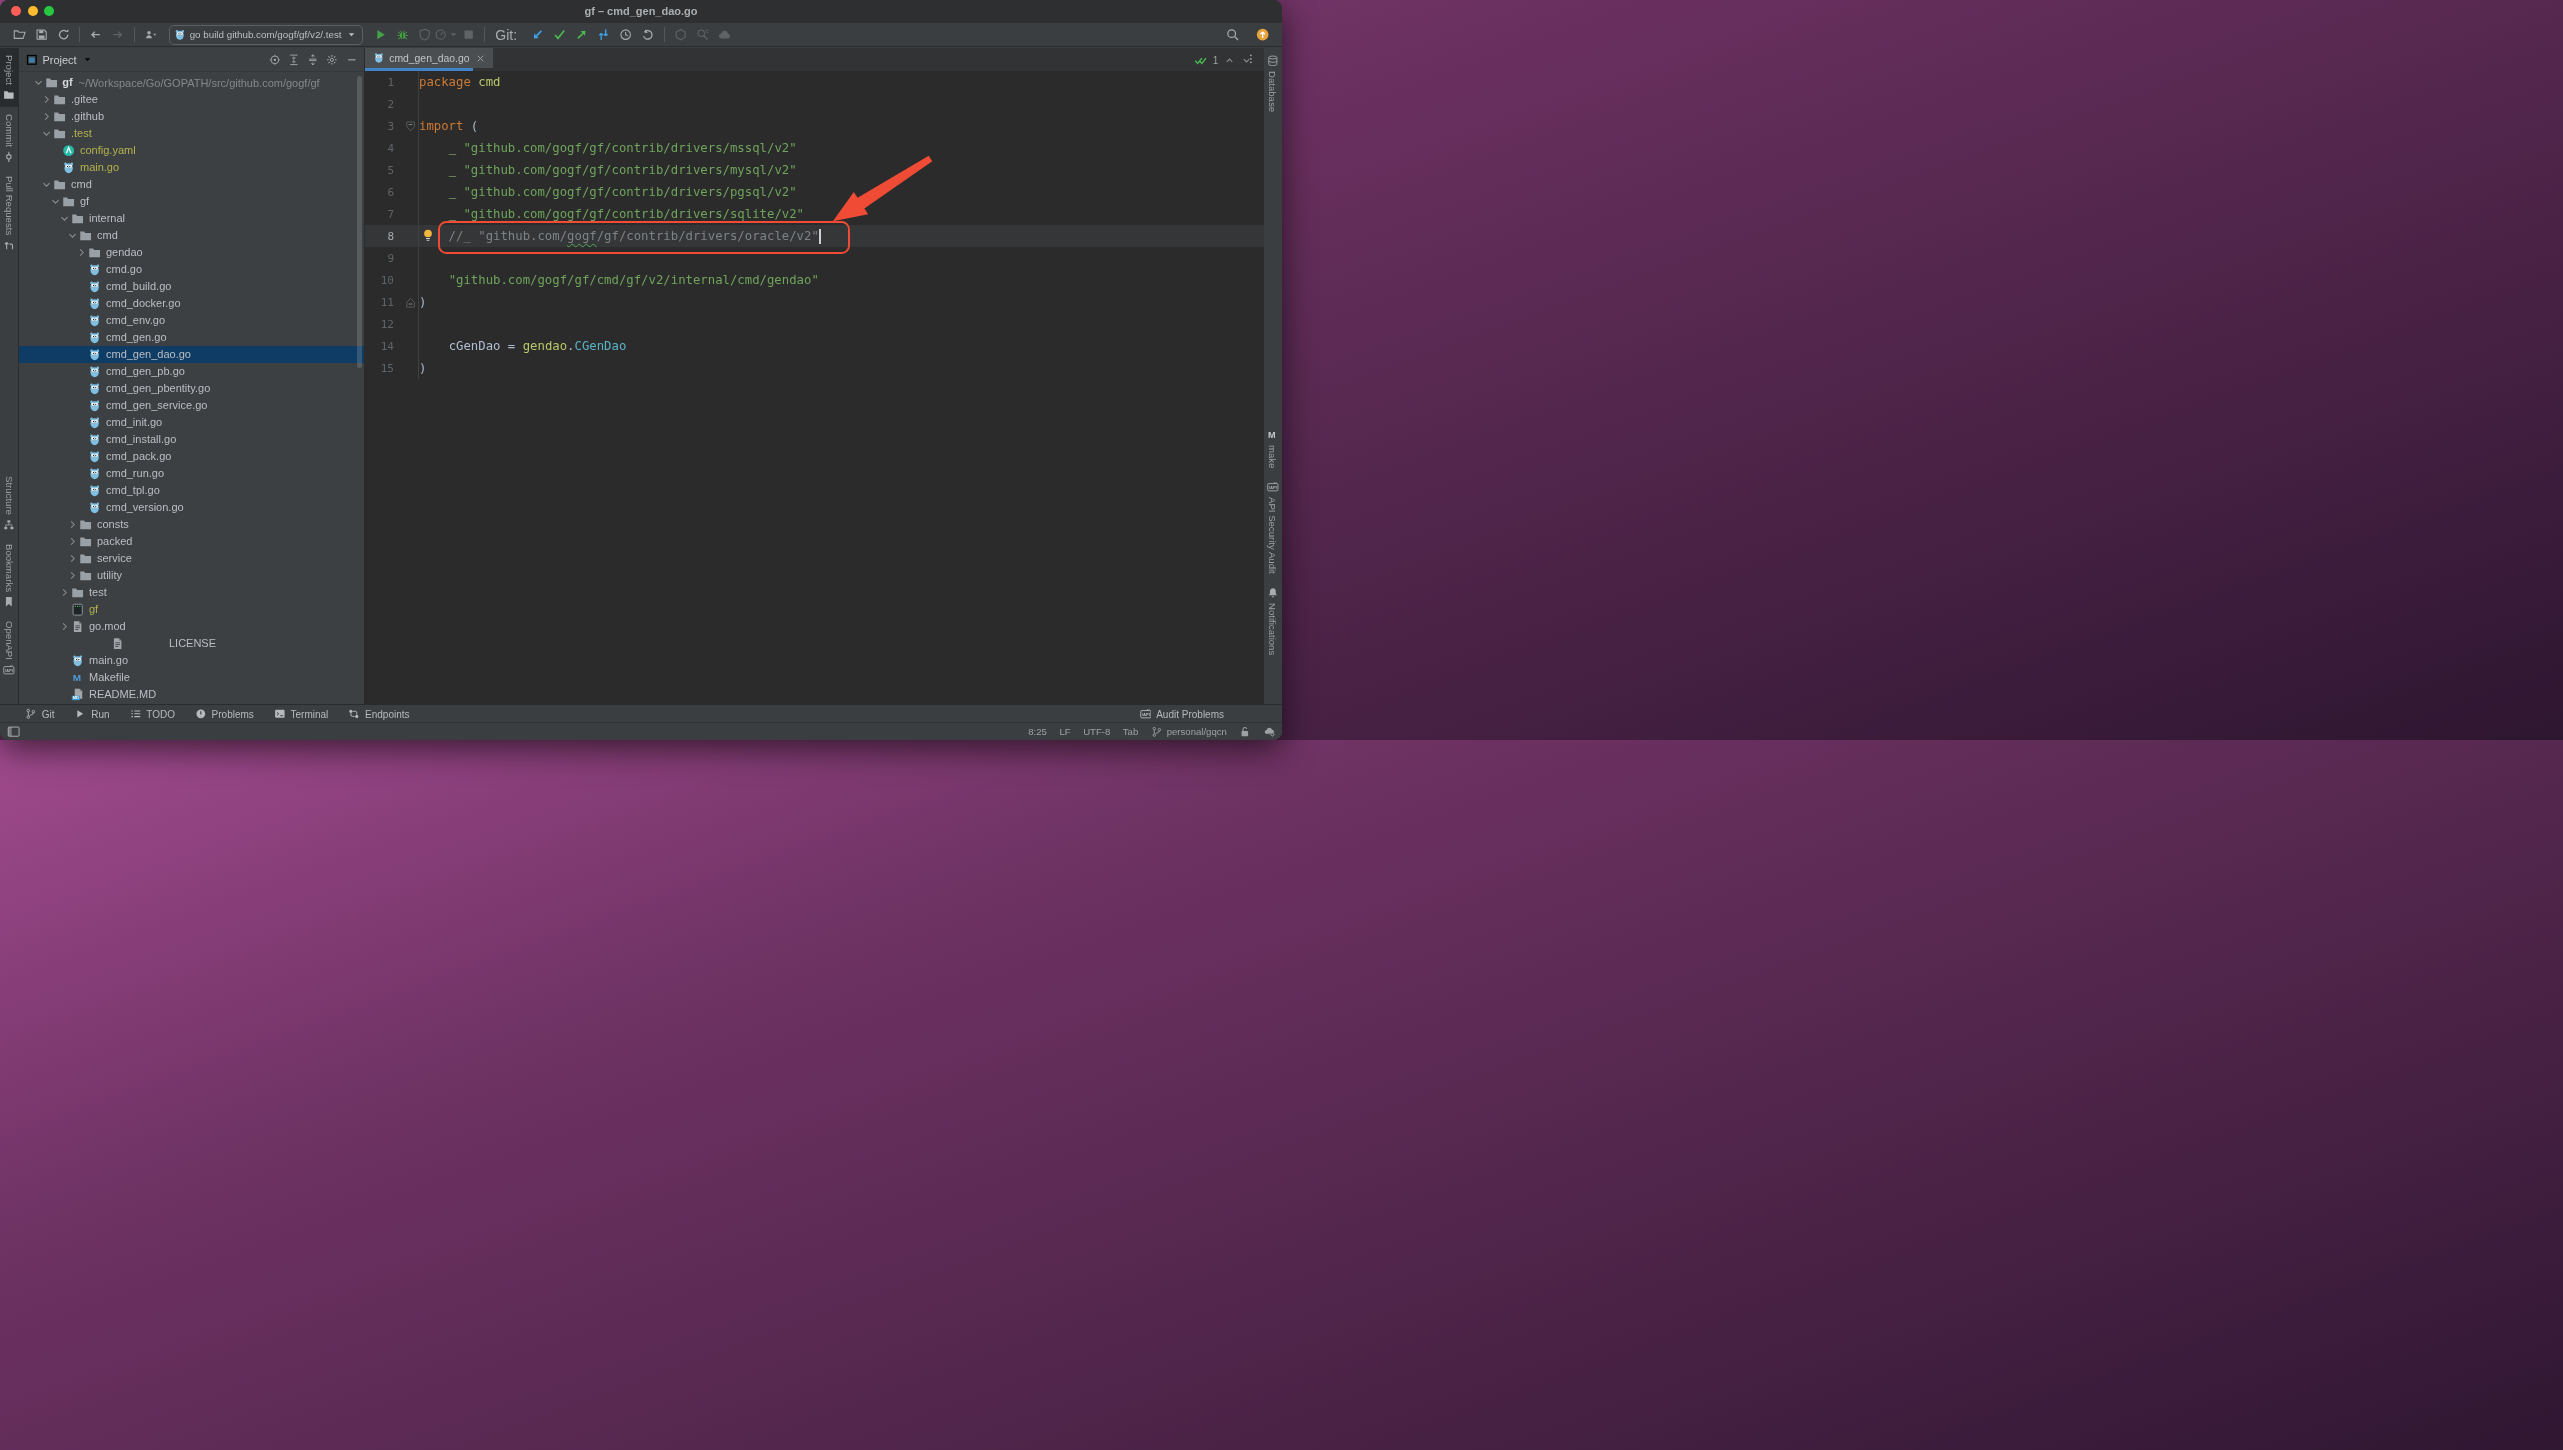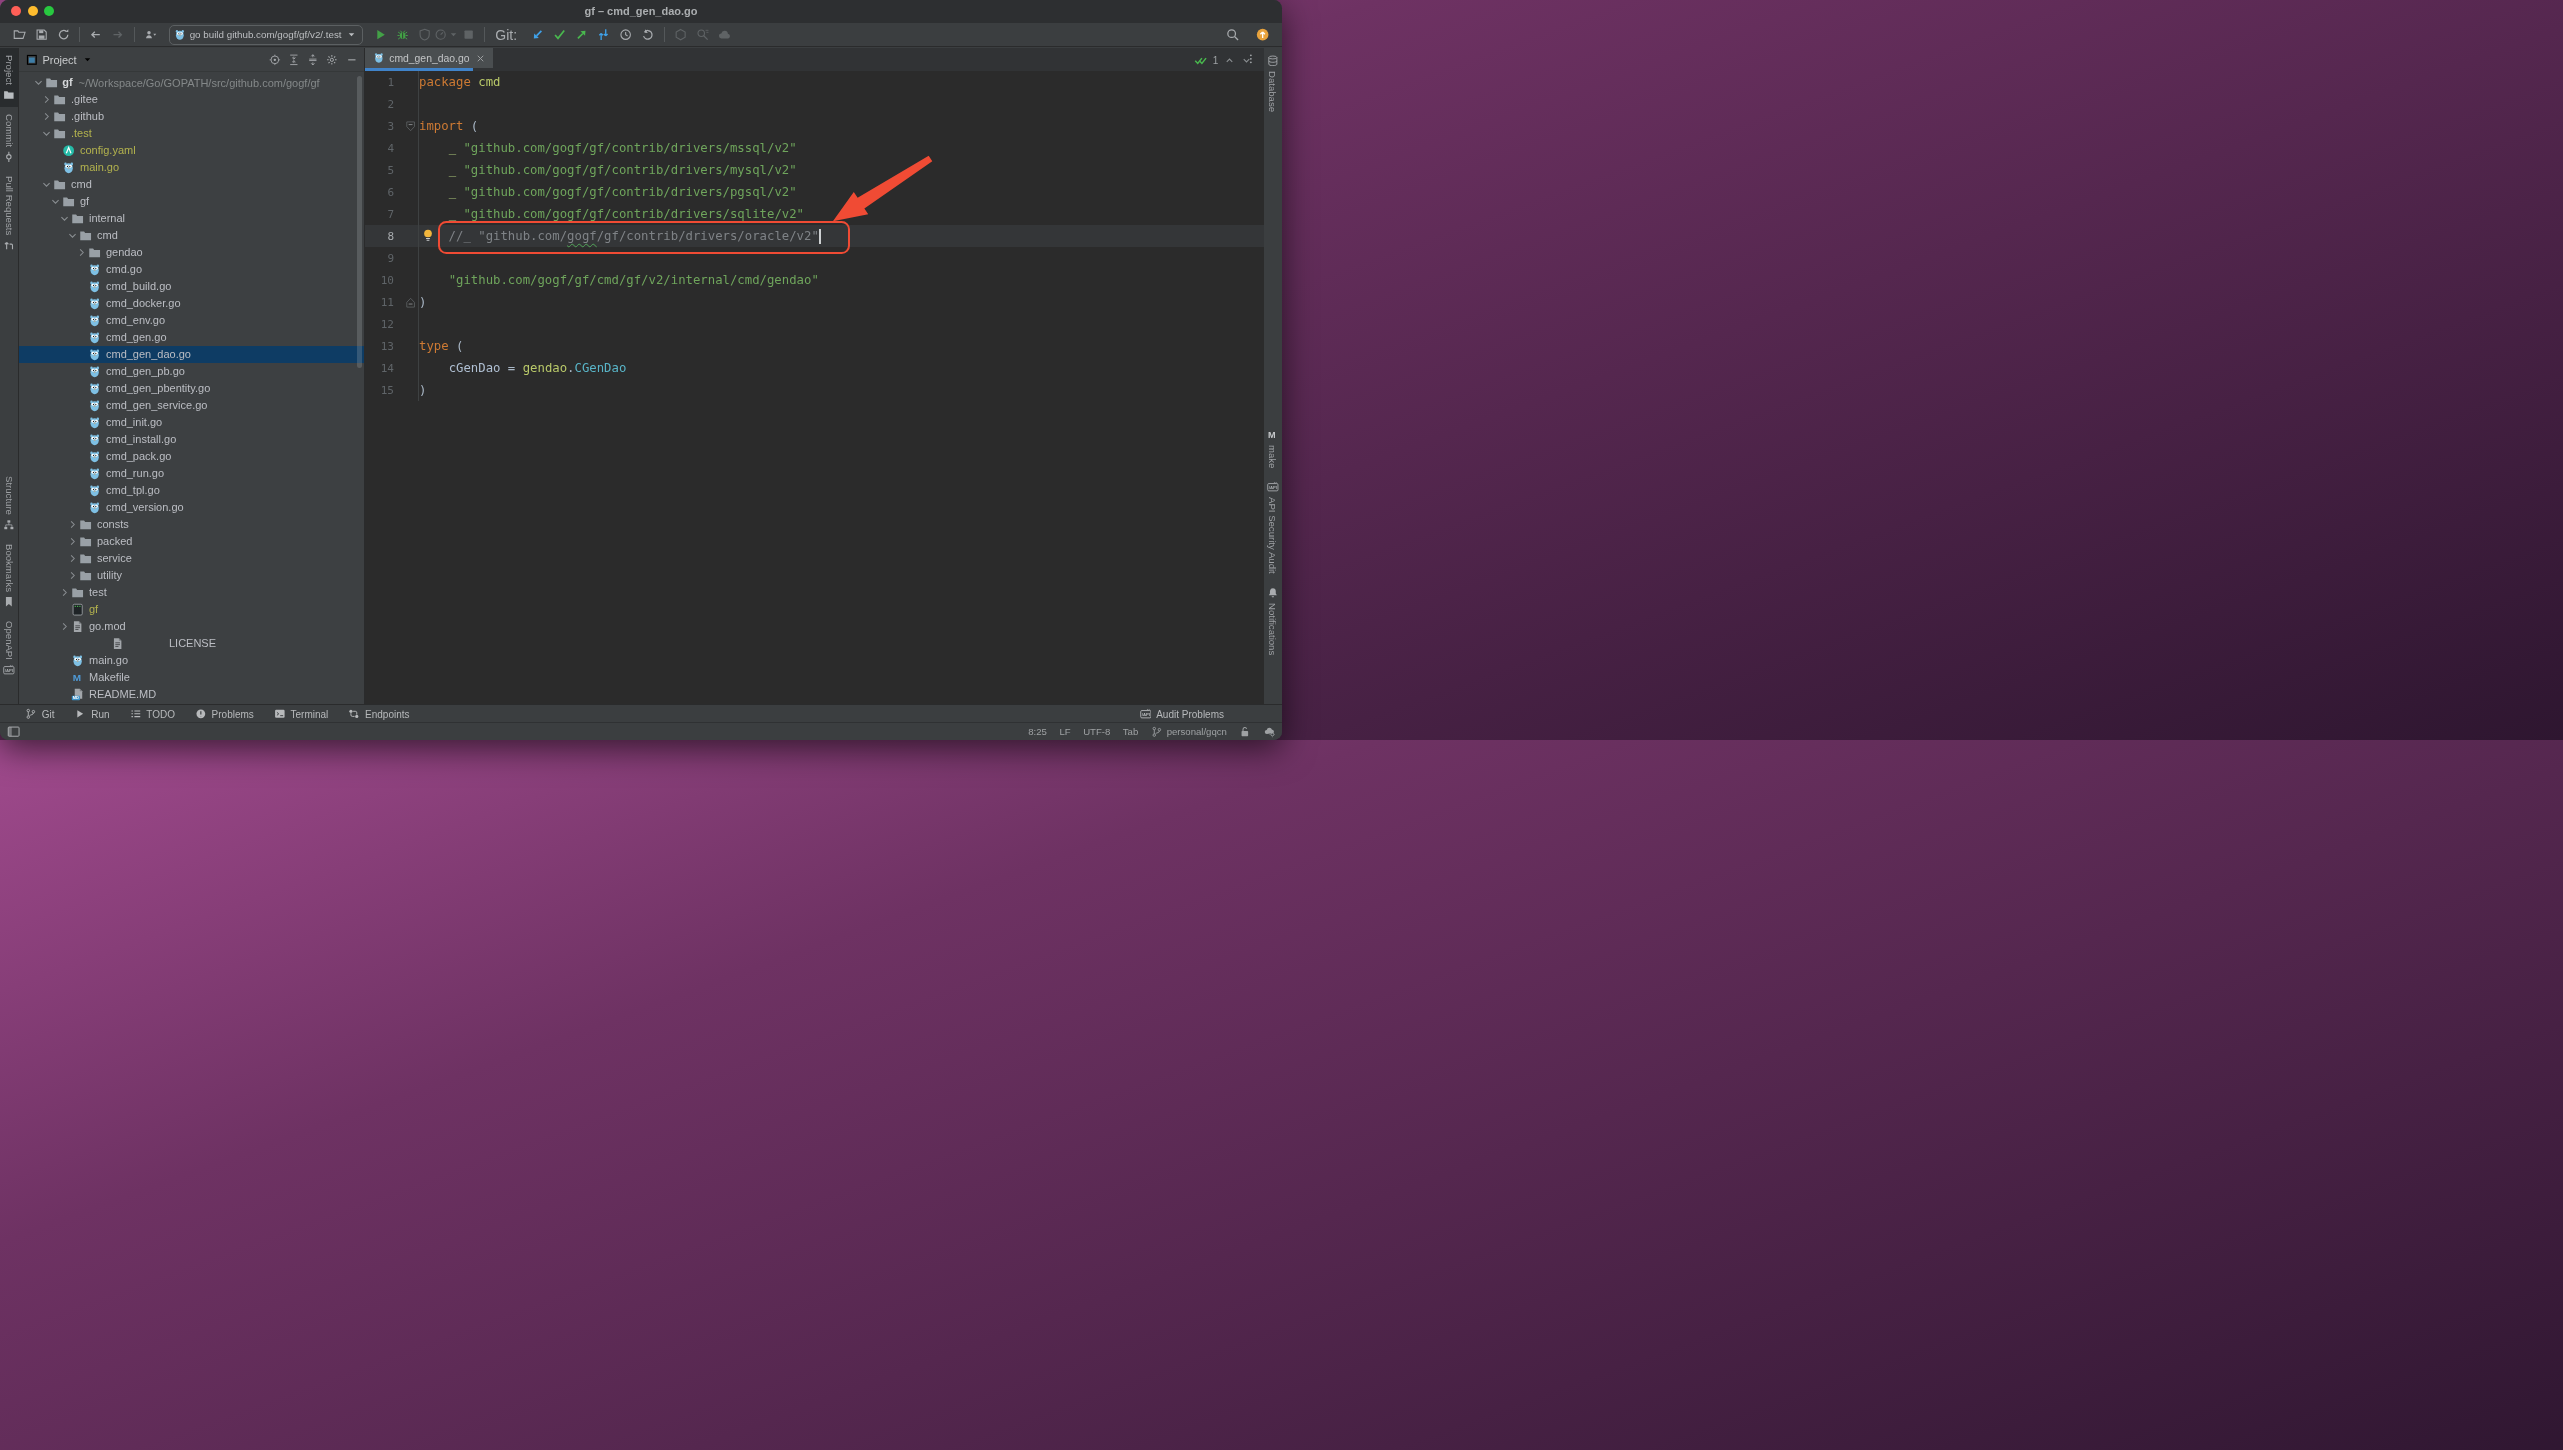--- a/index.html
+++ b/index.html
@@ -1088,25 +1088,20 @@
             </svg>
           </span>
           <pre class="code"><span class="def">)</span></pre>
         </div>
         <div class="eline">
           <span class="ln">12</span>
           <span class="foldc"></span>
           <pre class="code"></pre>
         </div>
         <div class="eline">
-          <span class="ln">13</span>
-          <span class="foldc"></span>
-          <pre class="code"><span class="kw">type </span><span class="def">(</span></pre>
-        </div>
-        <div class="eline">
           <span class="ln">14</span>
           <span class="foldc"></span>
           <pre class="code"><span class="def">    </span><span class="fld">cGenDao</span><span class="def"> = </span><span class="pkg">gendao</span><span class="def">.</span><span class="typ">CGenDao</span></pre>
         </div>
         <div class="eline">
           <span class="ln">15</span>
           <span class="foldc"></span>
           <pre class="code"><span class="def">)</span></pre>
         </div>
       </div>

